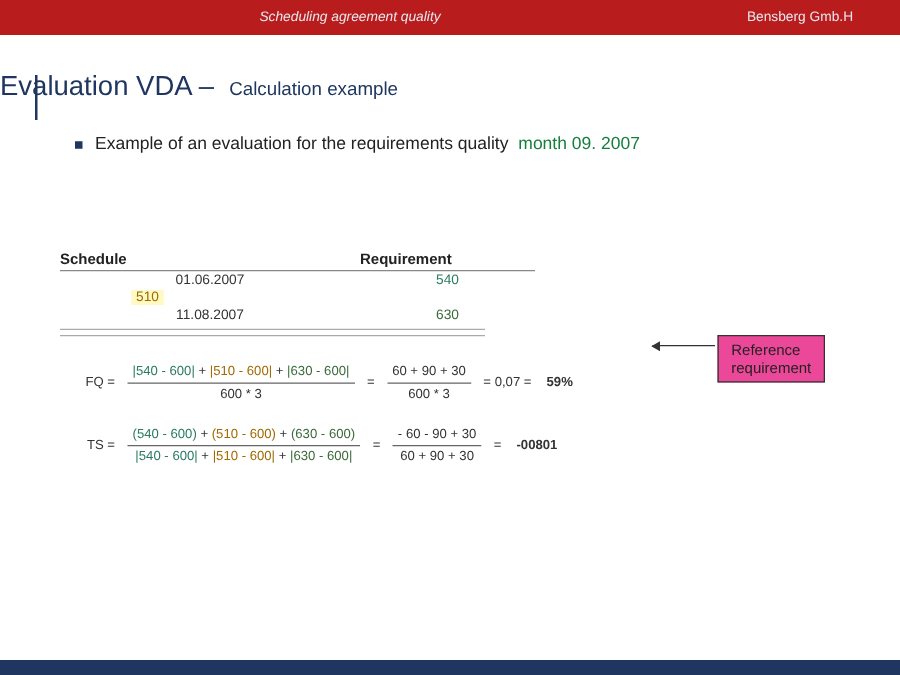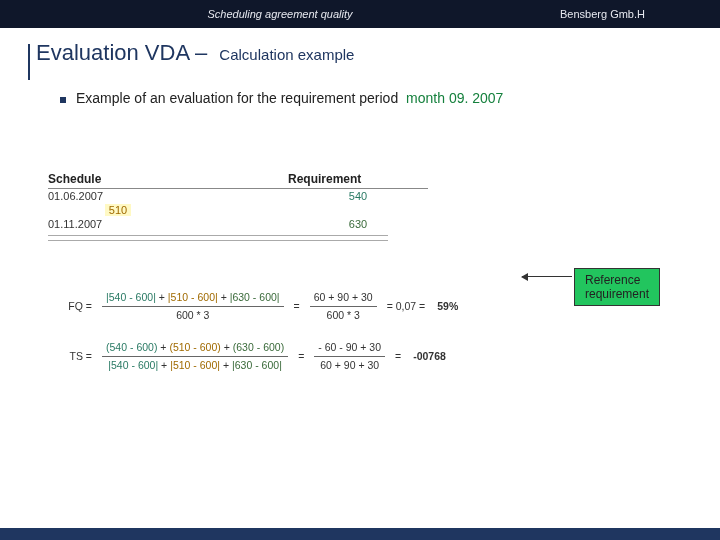--- a/index.html
+++ b/index.html
@@ -1,54 +1,54 @@
 <!DOCTYPE html>
 <html><head>
 <meta charset="utf-8">
 <style>
   * { margin: 0; padding: 0; box-sizing: border-box; }
   html, body { width: 720px; height: 540px; font-family: Arial, sans-serif; overflow: hidden; background: #fff; }
   .slide { position: relative; width: 720px; height: 540px; }
-  .topbar { width: 100%; height: 28px; background: #0f172a; display: flex; align-items: center; color: #e6e8ef; font-size: 11px; }
+  .topbar { width: 100%; height: 28px; background: #b91c1c; display: flex; align-items: center; color: #e6e8ef; font-size: 11px; }
   .topbar .left { flex: 1; text-align: center; font-style: italic; }
-  .topbar .right { width: 160px; text-align: left; }
-  .title-wrap { position: relative; margin-top: 12px; padding-left: 36px; }
+  .topbar .right { width: 160px; text-align: center; }
+  .title-wrap { position: relative; margin-top: 28px; }
   .vbar { position: absolute; left: 28px; top: 4px; width: 2px; height: 36px; background: #1f3660; }
   .title { font-size: 22px; color: #1f3660; font-weight: 400; }
   .title .sub { font-size: 15px; color: #1f3660; margin-left: 6px; }
   .bullet-row { margin-top: 24px; padding-left: 60px; font-size: 14px; color: #222; display: flex; align-items: baseline; }
   .bullet-row .sq { width: 6px; height: 6px; background: #1f3660; margin-right: 10px; margin-top: 6px; }
   .bullet-row .accent { color: #15803d; margin-left: 4px; }
   .table-area { position: absolute; top: 170px; left: 48px; width: 560px; font-size: 12px; color: #333; }
   .hdrs { display: flex; }
   .col-sched { width: 240px; }
   .col-req { width: 140px; }
-  .hdr { font-weight: bold; color: #222; border-bottom: 1px solid #888; padding: 2px 0; }
+  .hdr { font-weight: bold; color: #222; border-bottom: 1px solid #888; padding: 2px 0; margin-top: 28px; }
   .row { display: flex; }
-  .row .cell { padding: 1px 0; }
+  .row .cell { padding: 1px 0; text-align: center; }
   .sched-val { font-size: 11px; color: #333; }
   .req-val { font-size: 11px; text-align: center; }
   .c540 { color: #2a7a64; }
   .c510 { color: #a06a00; background: #fff9c4; display: inline-block; padding: 0 4px; }
   .c630 { color: #3a6a3a; }
   .c600 { color: #b0483e; font-weight: bold; }
   .sep { border-top: 1px solid #aaa; margin: 4px 0; width: 340px; }
   .sep2 { border-top: 1px solid #aaa; margin: 2px 0; width: 340px; }
   .formulas { position: absolute; top: 290px; left: 60px; width: 580px; font-size: 10.5px; color: #333; line-height: 1.4; }
   .fq-row, .ts-row { display: flex; align-items: center; margin-bottom: 18px; }
   .lbl { width: 38px; text-align: right; padding-right: 6px; color: #333; }
   .frac { display: inline-flex; flex-direction: column; align-items: center; margin: 0 4px; text-align: right; }
   .frac .num { border-bottom: 1px solid #666; padding: 0 4px 1px; white-space: nowrap; }
   .frac .den { padding: 1px 4px 0; white-space: nowrap; }
   .eq { margin: 0 6px; }
   .sp540 { color: #2a7a64; }
   .sp510 { color: #a06a00; }
   .sp630 { color: #3a6a3a; }
   .res { font-weight: bold; margin-left: 6px; }
-  .callout { position: absolute; top: 268px; left: 574px; border: 1px solid #333; padding: 4px 10px; font-size: 12px; color: #222; white-space: nowrap; background: #22c55e; }
+  .callout { position: absolute; top: 268px; left: 574px; border: 1px solid #333; padding: 4px 10px; font-size: 12px; color: #222; white-space: nowrap; background: #ec4899; }
   .arrow { position: absolute; top: 276px; left: 522px; width: 50px; height: 1px; background: #333; }
   .arrow::before { content: ""; position: absolute; left: -1px; top: -3px; border-right: 7px solid #333; border-top: 4px solid transparent; border-bottom: 4px solid transparent; }
   .bottombar { position: absolute; bottom: 0; left: 0; width: 100%; height: 12px; background: #1f3660; }
 </style>
 </head>
 <body>
 <div class="slide">
 
 <div class="topbar">
   <div class="left">Scheduling agreement quality</div>
@@ -59,40 +59,40 @@
   <div class="vbar"></div>
   <div class="title">
     <span>Evaluation VDA –</span>
     <span class="sub">Calculation example</span>
   </div>
 </div>
 
 <div class="bullet-row">
   <div class="sq"></div>
   <div>
-    <span>Example of an evaluation for the requirement period</span>
+    <span>Example of an evaluation for the requirements quality</span>
     <span class="accent">month 09. 2007</span>
   </div>
 </div>
 
 <div class="table-area">
   <div class="hdrs row">
     <div class="col-sched hdr">Schedule</div>
     <div class="col-req hdr">Requirement</div>
   </div>
 
   <div class="row">
     <div class="col-sched cell sched-val">01.06.2007</div>
     <div class="col-req cell req-val"><span class="c540">540</span></div>
   </div>
   <div class="row">
     <div class="col-req cell req-val"><span class="c510">510</span></div>
   </div>
   <div class="row">
-    <div class="col-sched cell sched-val">01.11.2007</div>
+    <div class="col-sched cell sched-val">11.08.2007</div>
     <div class="col-req cell req-val"><span class="c630">630</span></div>
   </div>
 
   <div class="sep"></div>
 
 
   <div class="sep2"></div>
 </div>
 
 <div class="arrow"></div>
@@ -135,20 +135,20 @@
         <span class="sp510">|<span>510</span> - <span>600</span>|</span> +
         <span class="sp630">|<span>630</span> - <span>600</span>|</span>
       </div>
     </div>
     <span class="eq">=</span>
     <div class="frac">
       <div class="num">- 60 - 90 + 30</div>
       <div class="den">60 + 90 + 30</div>
     </div>
     <span class="eq">=</span>
-    <span class="res">-00768</span>
+    <span class="res">-00801</span>
   </div>
 
 </div>
 
 <div class="bottombar"></div>
 
 </div>
 
 </body></html>

